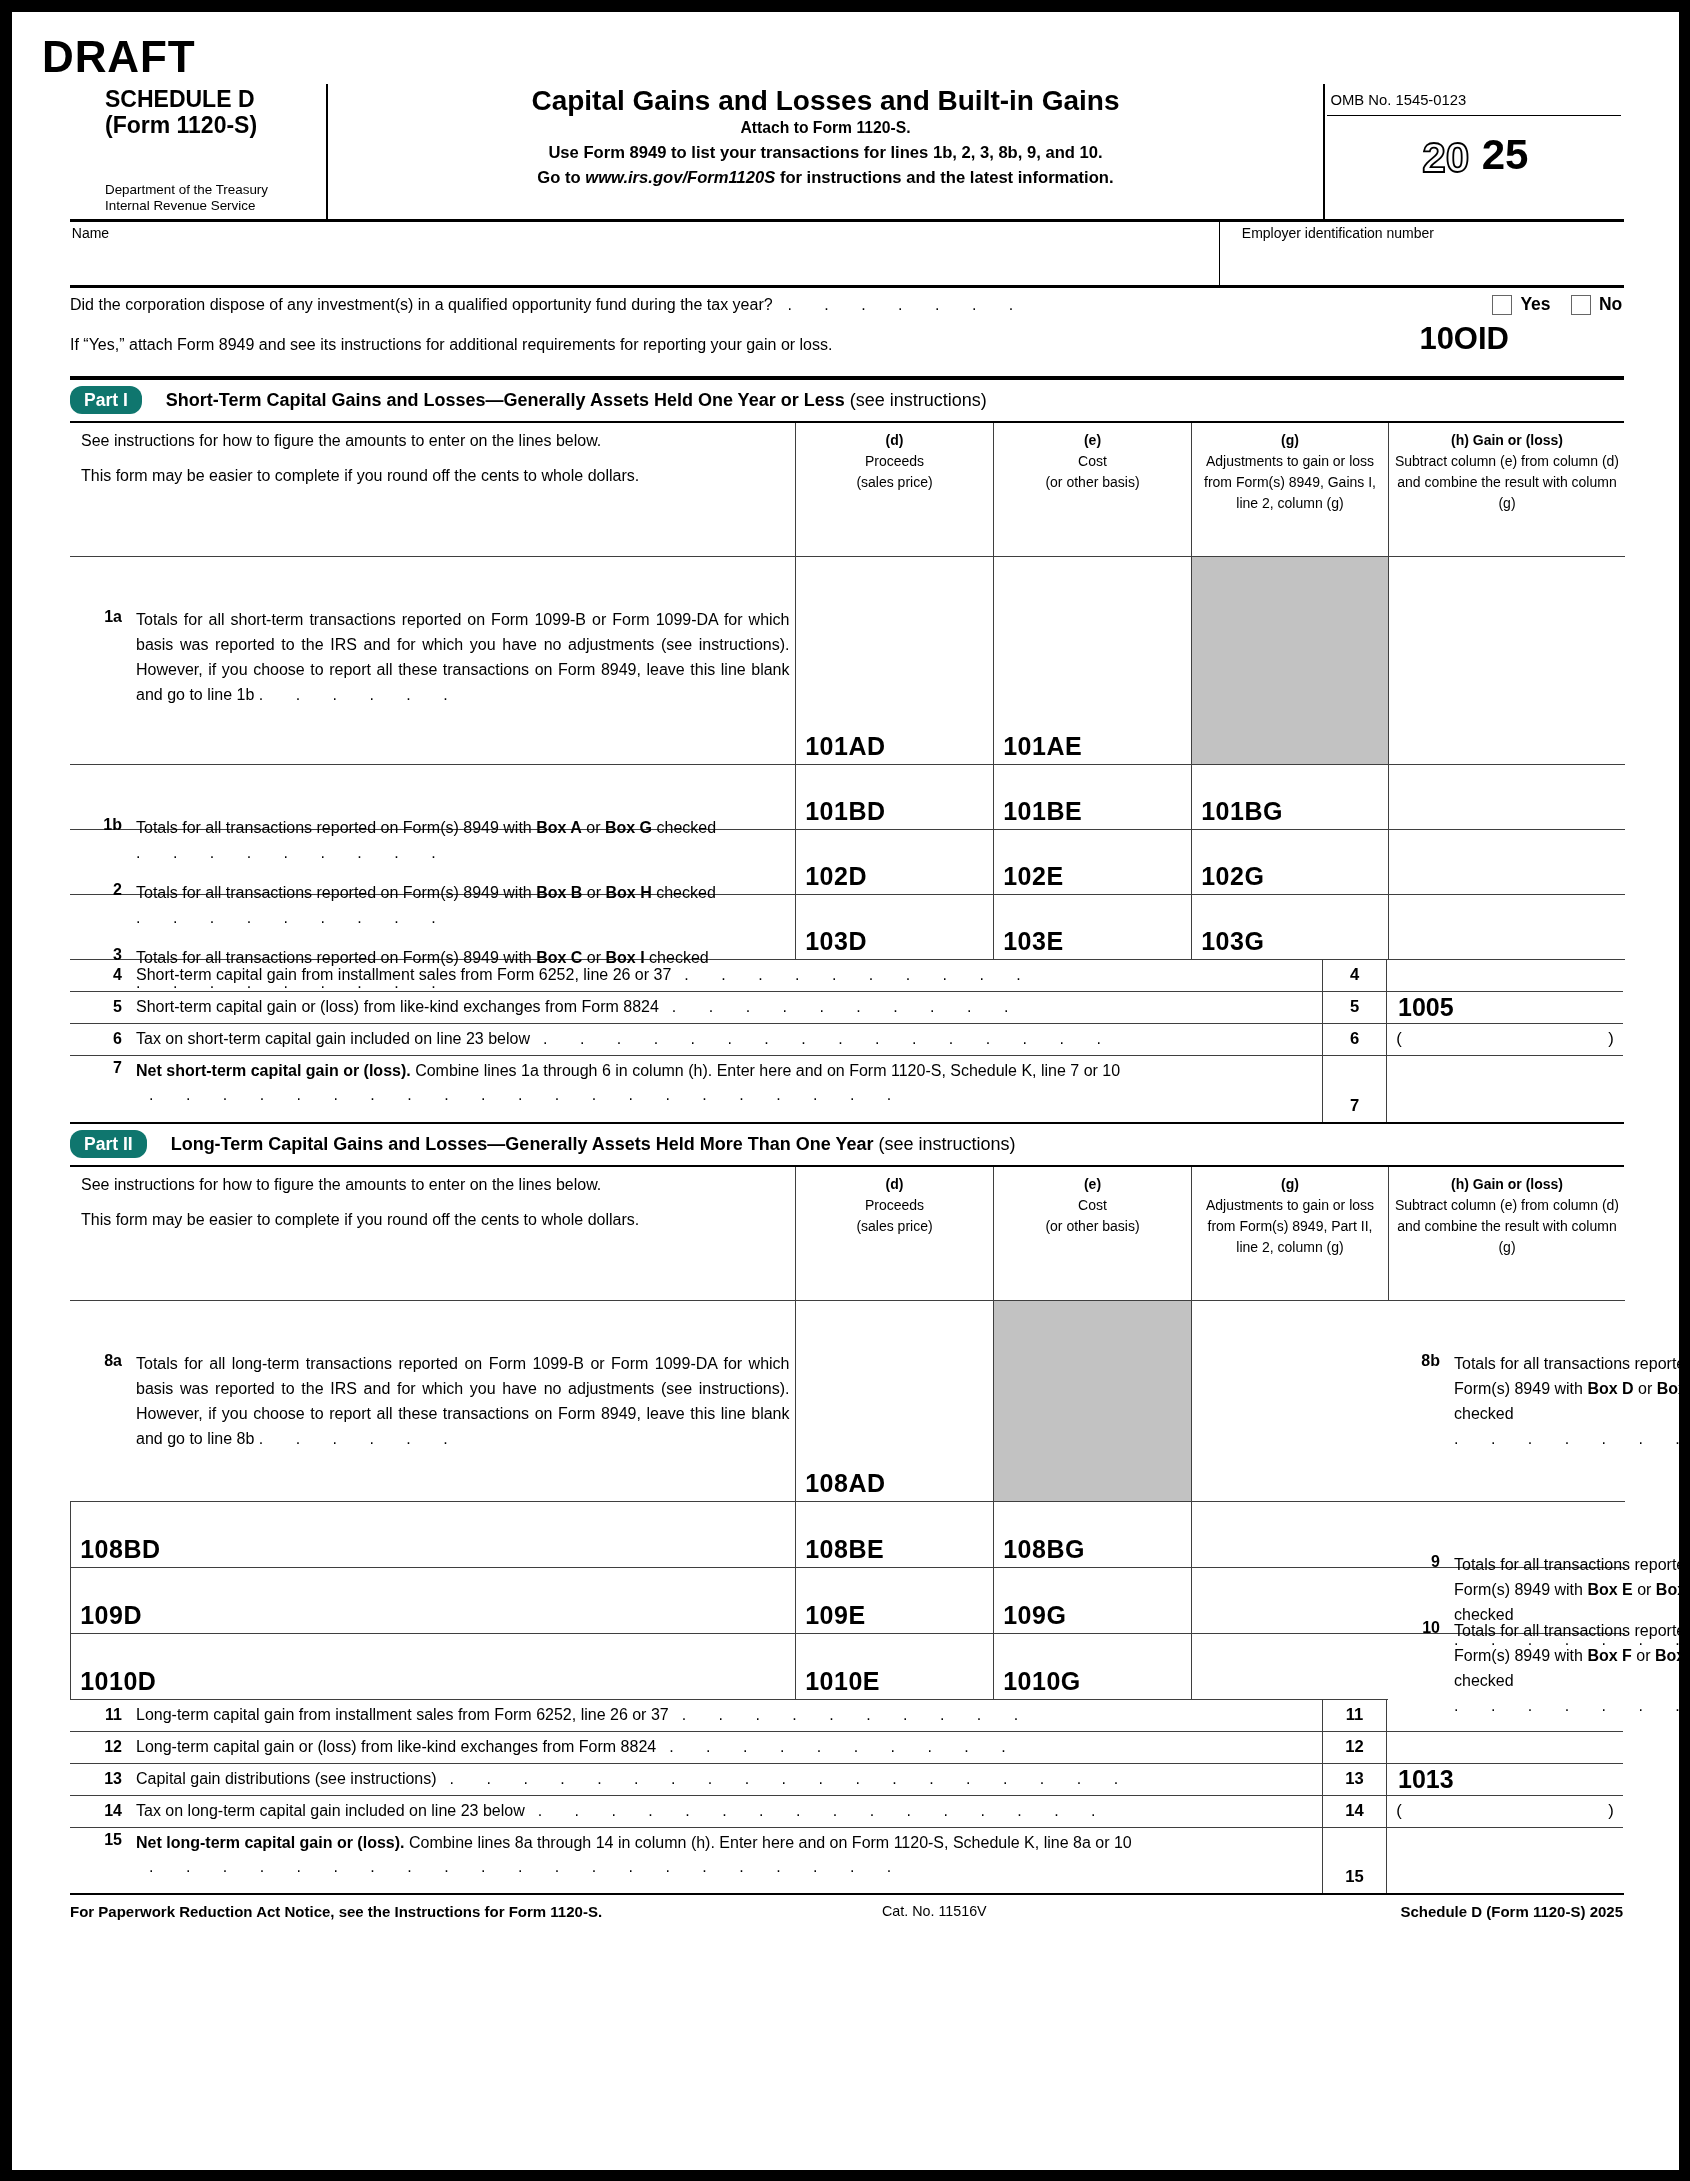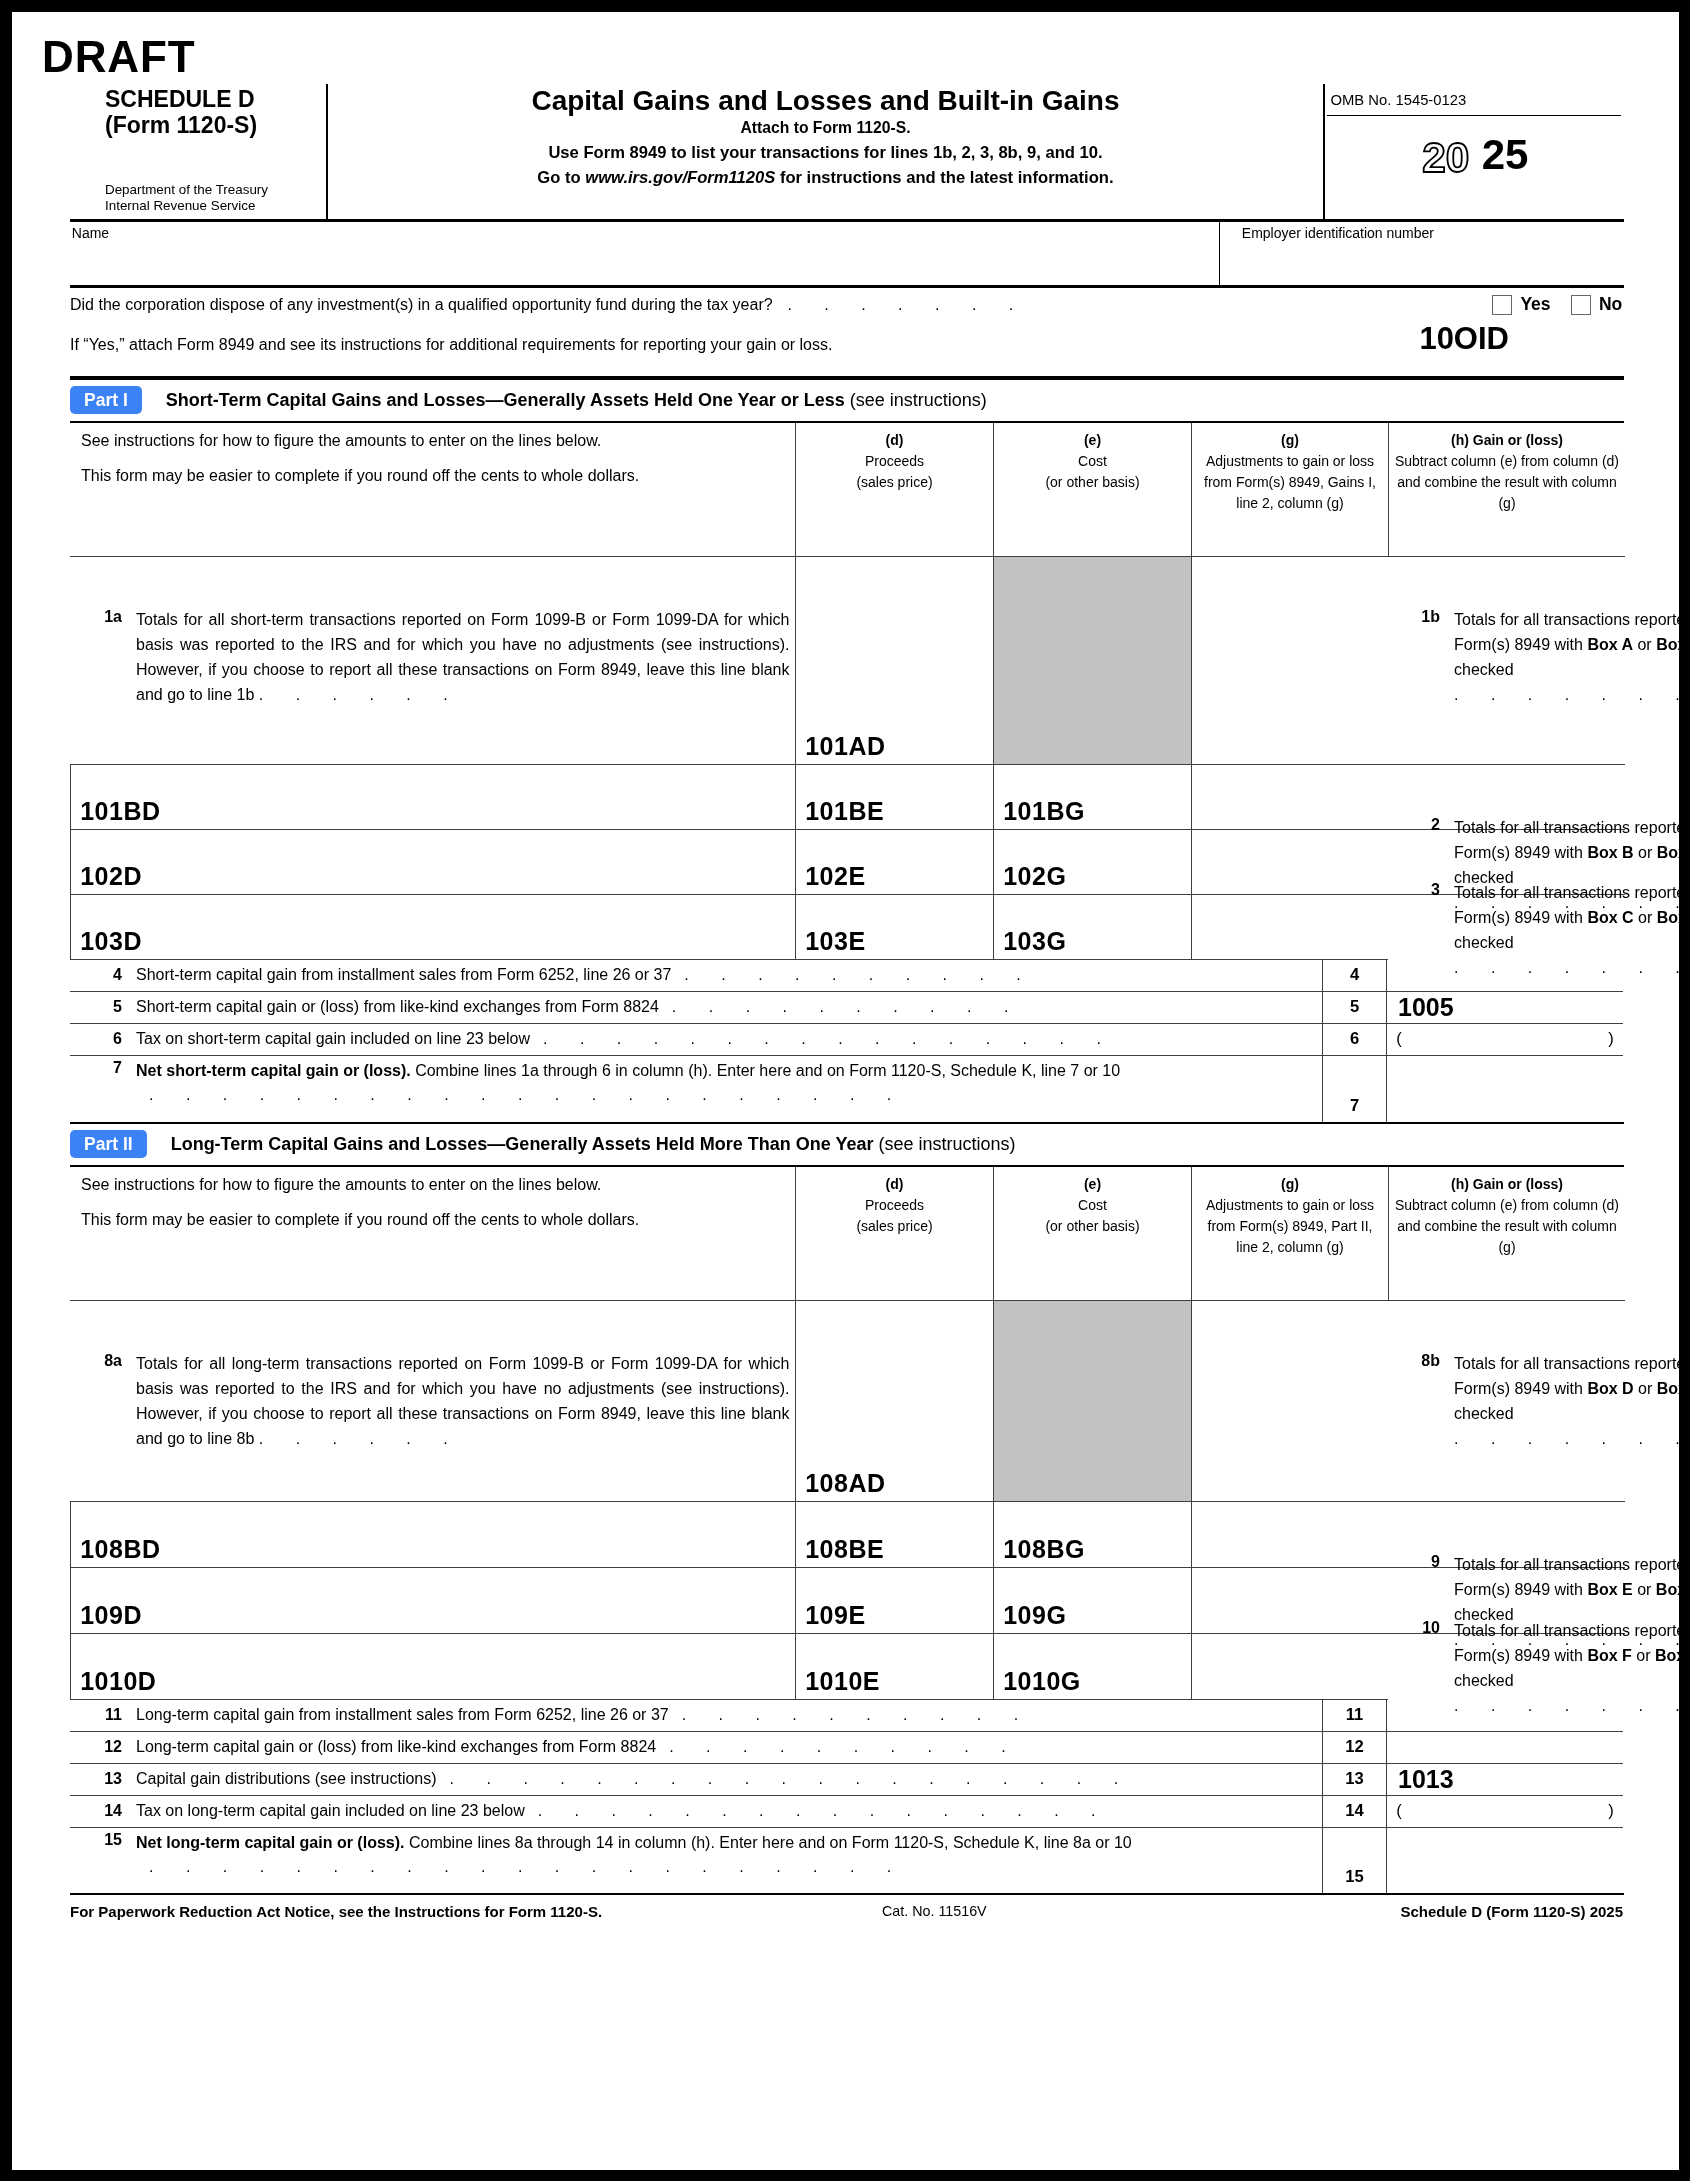--- a/index.html
+++ b/index.html
@@ -42,21 +42,21 @@
   .q1 .leader { margin-left:14.8px; }
   .cb { width:20px; height:20px; border:1.8px solid #666; background:#fff; display:inline-block; flex-shrink:0; }
   .cbl { font-size:17.5px; font-weight:bold; margin-left:8.3px; }
   .yes-group { margin-left:auto; display:flex; align-items:center; }
   .no-group { display:flex; align-items:center; margin-left:20px; margin-right:1.8px; }
   .q2 { display:flex; align-items:flex-end; font-size:16px; margin-top:7.4px; }
   .big-code { font-size:31px; font-weight:bold; margin-left:auto; margin-right:115px; line-height:1; }
 
   
   .pbar { display:flex; align-items:center; height:41px; }
-  .pbadge { background:#3b82f6; color:#fff; font-weight:bold; font-size:17.5px; padding:3.7px 14px; border-radius:5px; }
+  .pbadge { background:#0f766e; color:#fff; font-weight:bold; font-size:17.5px; padding:3.7px 14px; border-radius:12px; }
   .ptitle { font-size:18px; margin-left:24px; }
   .ptitle .t { font-weight:bold; }
   .ptitle .n { font-weight:normal; }
 
   
   .ptable { display:grid; grid-template-columns:725px 198px 198px 197px 237px;
             border-top:2.8px solid #000; border-bottom:2.8px solid #000; }
   .t1 { grid-template-rows:134px 208px 65px 65px 65px auto; }
   .t2 { grid-template-rows:134px 201px 66px 66px 66px auto; }
   .cell { position:relative; }
@@ -186,20 +186,23 @@
           <span class="sub">Subtract column (e) from column (d) and combine the result with column (g)</span>
         </div>
 
       <div class="cell drow hb">
         <span class="num">1a</span>
         <p class="dtext just"><span>Totals for all short-term transactions reported on Form 1099-B or Form 1099-DA for which basis was reported to the IRS and for which you have no adjustments (see instructions). However, if you choose to report all these transactions on Form 8949, leave this line blank and go to line 1b</span> <span class="leader">. . . . . .</span></p>
       </div>
       <div class="cell bl hb code-cell">
           <span class="code">101AD</span>
         </div>
+      <div class="cell bl hb code-cell">
+          <span class="code">101AE</span>
+        </div>
       <div class="cell bl hb shaded"></div>
       <div class="cell bl hb"></div>
 
       <div class="cell drow hb">
         <span class="num">1b</span>
         <p class="dtext"><span>Totals for all transactions reported on Form(s) 8949 with </span><span class="b">Box A</span><span> or </span><span class="b">Box G</span><span> checked</span> <span class="leader">. . . . . . . . .</span></p>
       </div>
       <div class="cell bl hb code-cell">
           <span class="code">101BD</span>
         </div>

